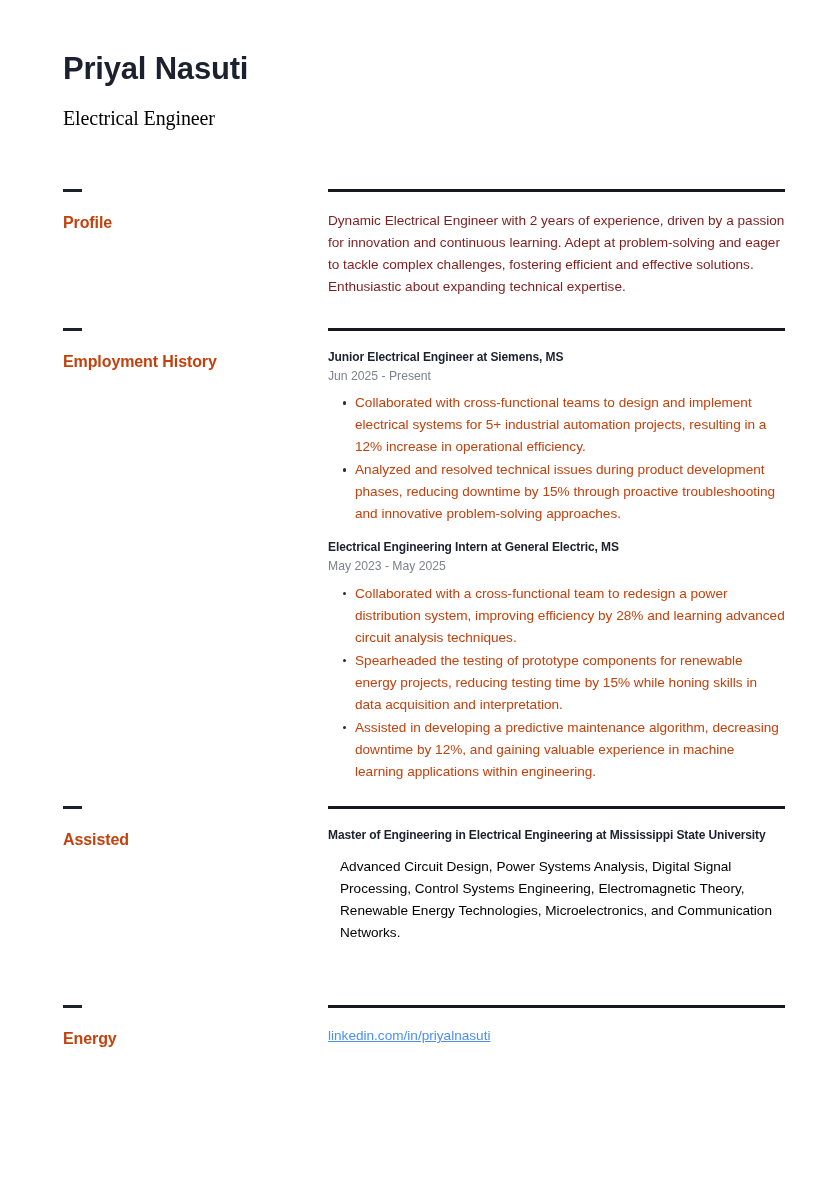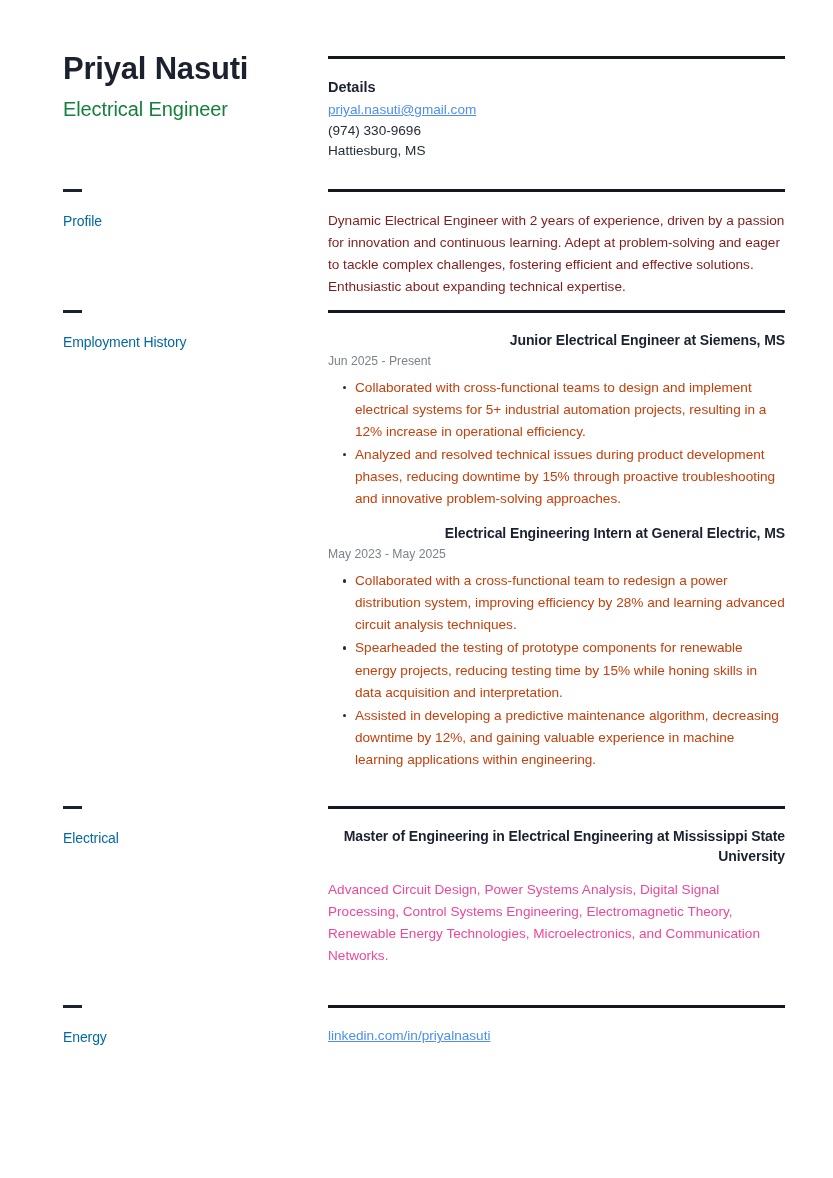--- a/index.html
+++ b/index.html
@@ -32,26 +32,27 @@
     width: 250px;
   }
   .name {
     font-size: 31px;
     font-weight: bold;
     line-height: 1.12;
     color: #1c2130;
     letter-spacing: -0.2px;
   }
   .job-title {
-    margin-top: 10px;
+    margin-top: 19px;
     font-size: 20px;
     font-weight: normal;
     line-height: 1.2;
-    color: #15803d;
+    color: #000000;
     letter-spacing: -0.1px;
+    font-family: Liberation Serif, serif;
   }
 
   
   .section {
     position: absolute;
     left: 63px;
     width: 722px;
   }
   .col-label {
     position: absolute;
@@ -59,23 +60,23 @@
     top: 0;
     width: 250px;
   }
   .dash {
     width: 19px;
     height: 3px;
     background: #1c2130;
     margin-bottom: 21px;
   }
   .section-title {
-    font-size: 14px;
-    font-weight: normal;
-    color: #0369a1;
+    font-size: 16px;
+    font-weight: bold;
+    color: #c2410c;
     line-height: 1.2;
     letter-spacing: -0.1px;
   }
 
   .col-content {
     margin-left: 265px;
     width: 457px;
   }
   .rule {
     width: 457px;
@@ -111,26 +112,25 @@
     font-size: 13.6px;
     line-height: 1.62;
     color: #7f1d1d;
   }
 
   
   .entry { margin-bottom: 0; }
   .entry + .entry { margin-top: 14px; }
 
   .entry-title {
-    font-size: 14px;
+    font-size: 12px;
     font-weight: bold;
     color: #1c2130;
     line-height: 1.42;
     letter-spacing: -0.1px;
-    text-align: right;
   }
   .entry-date {
     font-size: 12.2px;
     color: #7d828c;
     line-height: 1.5;
     margin-top: 1px;
   }
   .bullets {
     list-style: none;
     margin-top: 7px;
@@ -150,57 +150,47 @@
     top: 9px;
     width: 3.2px;
     height: 3.2px;
     border-radius: 50%;
     background: #262c38;
   }
   .entry-desc {
     margin-top: 12px;
     font-size: 13.6px;
     line-height: 1.62;
-    color: #ec4899;
+    color: #000000;
+    margin-left: 12px;
   }
 </style>
 </head>
 <body>
 
 <div class="page">
 
   <div class="header">
     <div class="name">Priyal Nasuti</div>
     <div class="job-title">Electrical Engineer</div>
   </div>
 
-  <div class="section" style="top:56px;">
-    <div class="col-content">
-      <div class="rule"></div>
-      <div class="details-heading">Details</div>
-      <div>
-        <a class="link">priyal.nasuti@gmail.com</a>
-      </div>
-      <div class="detail-line">(974) 330-9696</div>
-      <div class="detail-line">Hattiesburg, MS</div>
-    </div>
-  </div>
 
   <div class="section" style="top:189px;">
     <div class="col-label">
       <div class="dash"></div>
       <div class="section-title">Profile</div>
     </div>
     <div class="col-content">
       <div class="rule"></div>
       <div class="para">Dynamic Electrical Engineer with 2 years of experience, driven by a passion for innovation and continuous learning. Adept at problem-solving and eager to tackle complex challenges, fostering efficient and effective solutions. Enthusiastic about expanding technical expertise.</div>
     </div>
   </div>
 
-  <div class="section" style="top:310px;">
+  <div class="section" style="top:328px;">
     <div class="col-label">
       <div class="dash"></div>
       <div class="section-title">Employment History</div>
     </div>
     <div class="col-content">
       <div class="rule"></div>
 
       <div class="entry">
         <div class="entry-title">Junior Electrical Engineer at Siemens, MS</div>
         <div class="entry-date">Jun 2025 - Present</div>
@@ -218,21 +208,21 @@
           <li>Spearheaded the testing of prototype components for renewable energy projects, reducing testing time by 15% while honing skills in data acquisition and interpretation.</li>
           <li>Assisted in developing a predictive maintenance algorithm, decreasing downtime by 12%, and gaining valuable experience in machine learning applications within engineering.</li>
         </ul>
       </div>
     </div>
   </div>
 
   <div class="section" style="top:806px;">
     <div class="col-label">
       <div class="dash"></div>
-      <div class="section-title">Electrical</div>
+      <div class="section-title">Assisted</div>
     </div>
     <div class="col-content">
       <div class="rule"></div>
       <div class="entry">
         <div class="entry-title">Master of Engineering in Electrical Engineering at Mississippi State University</div>
         <div class="entry-desc">Advanced Circuit Design, Power Systems Analysis, Digital Signal Processing, Control Systems Engineering, Electromagnetic Theory, Renewable Energy Technologies, Microelectronics, and Communication Networks.</div>
       </div>
     </div>
   </div>
 

